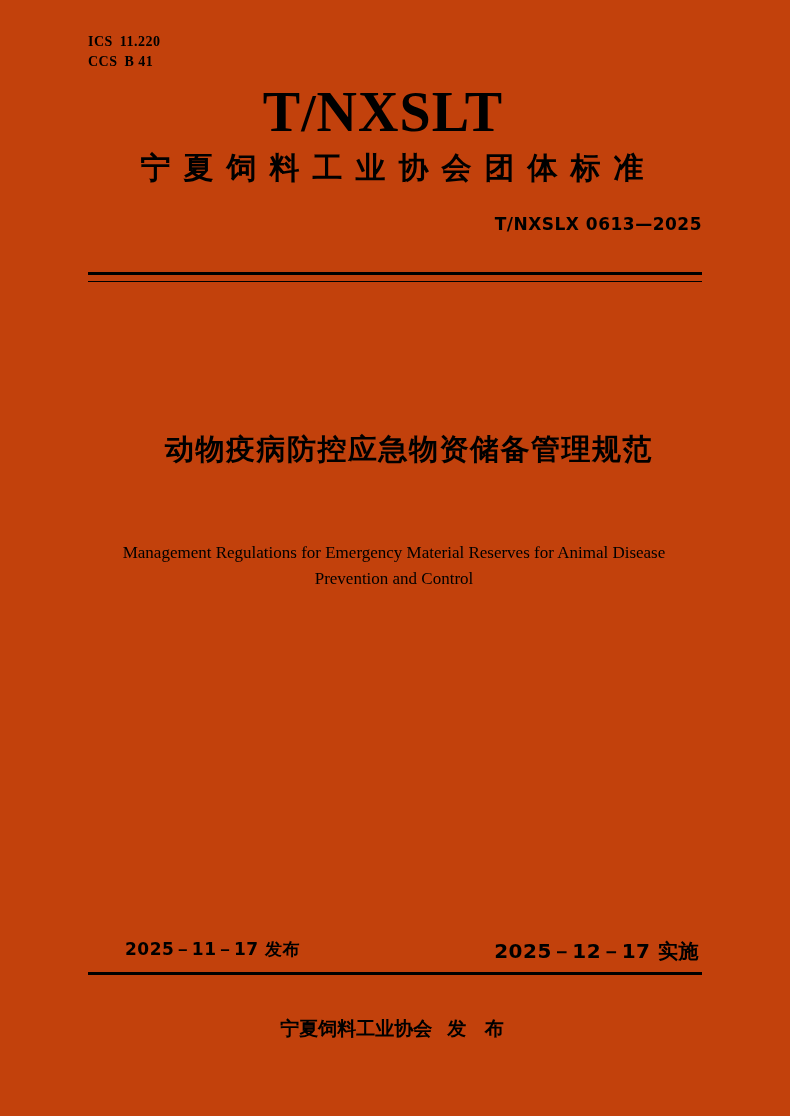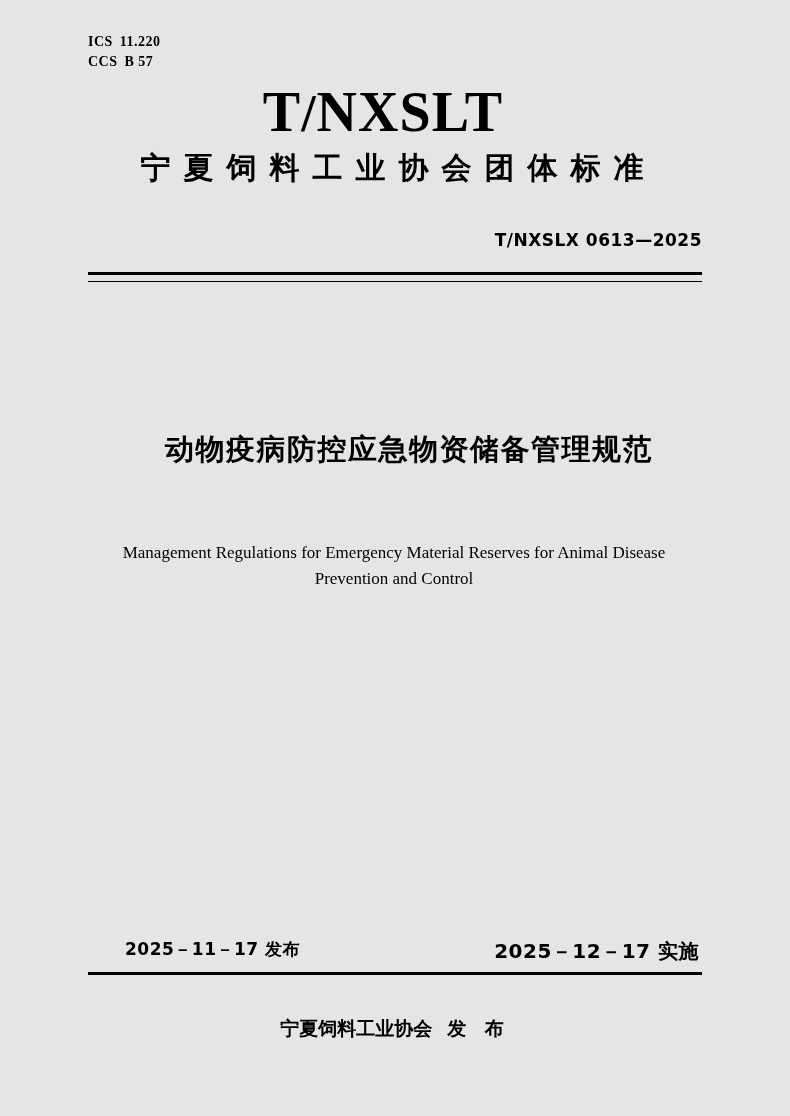--- a/index.html
+++ b/index.html
@@ -14,21 +14,21 @@
     font-family: "Liberation Sans", sans-serif;
     color: #000000;
     overflow: hidden;
   }
 
   .page {
     position: absolute;
     left: 0; top: 0;
     width: 790px;
     height: 1116px;
-    background: #e5e5e5;
+    background: #c2410c;
   }
 
   
   .codes {
     position: absolute;
     left: 88px;
     top: 32px;
     line-height: 1.45;
   }
   .code-line {
@@ -82,21 +82,20 @@
 
   
   .std-no {
     position: absolute;
     right: 88px;
     top: 214px;
     font-family: "DejaVu Sans", sans-serif;
     font-weight: 700;
     font-size: 17px;
     letter-spacing: 0.5px;
-    margin-top: 16px;
   }
 
   
   .rule-top {
     position: absolute;
     left: 88px;
     top: 272px;
     width: 614px;
     height: 3px;
     background: #000;
@@ -182,21 +181,21 @@
 </head>
 <body>
 
 <div class="page">
 
   <div class="codes">
     <div class="code-line">
       <span class="code-key">ICS</span><span class="code-val">11.220</span>
     </div>
     <div class="code-line">
-      <span class="code-key">CCS</span><span class="code-val">B 57</span>
+      <span class="code-key">CCS</span><span class="code-val">B 41</span>
     </div>
   </div>
 
   <div class="logo">
     <span>T</span><span class="slash">/</span><span>NXSLT</span>
   </div>
 
   <div class="assoc">宁夏饲料工业协会团体标准</div>
 
   <div class="std-no">T/NXSLX 0613—2025</div>

